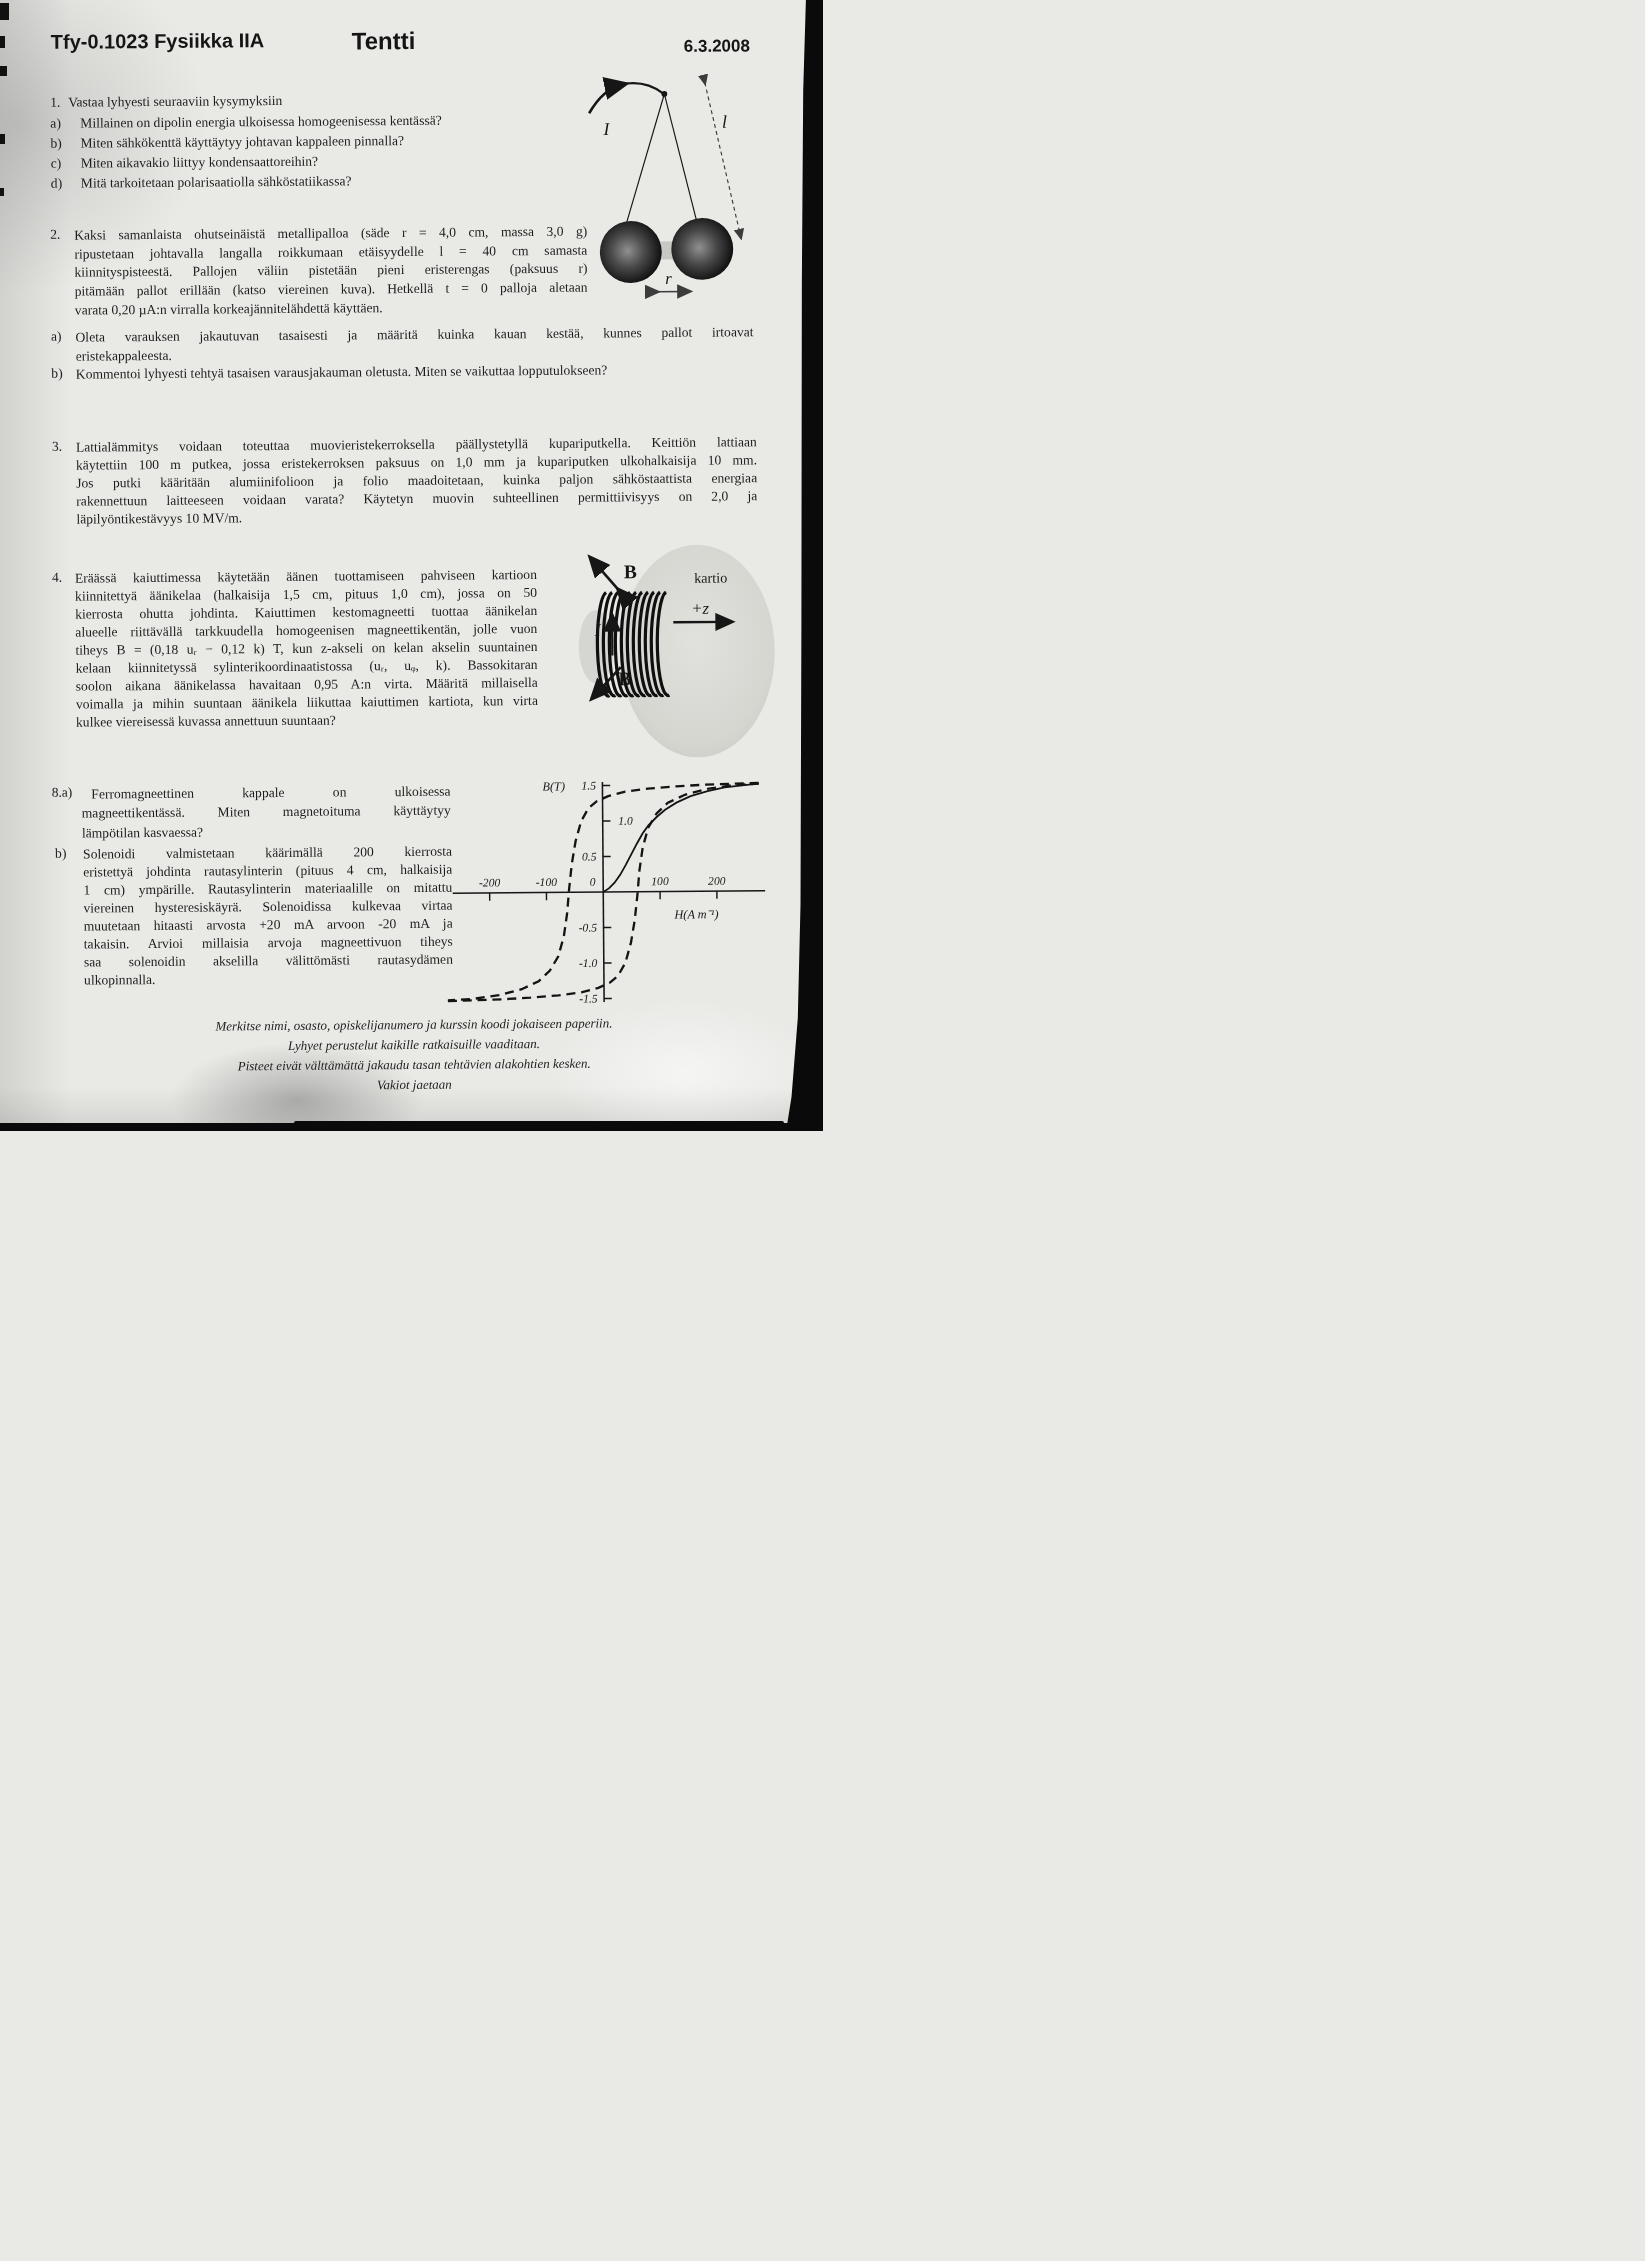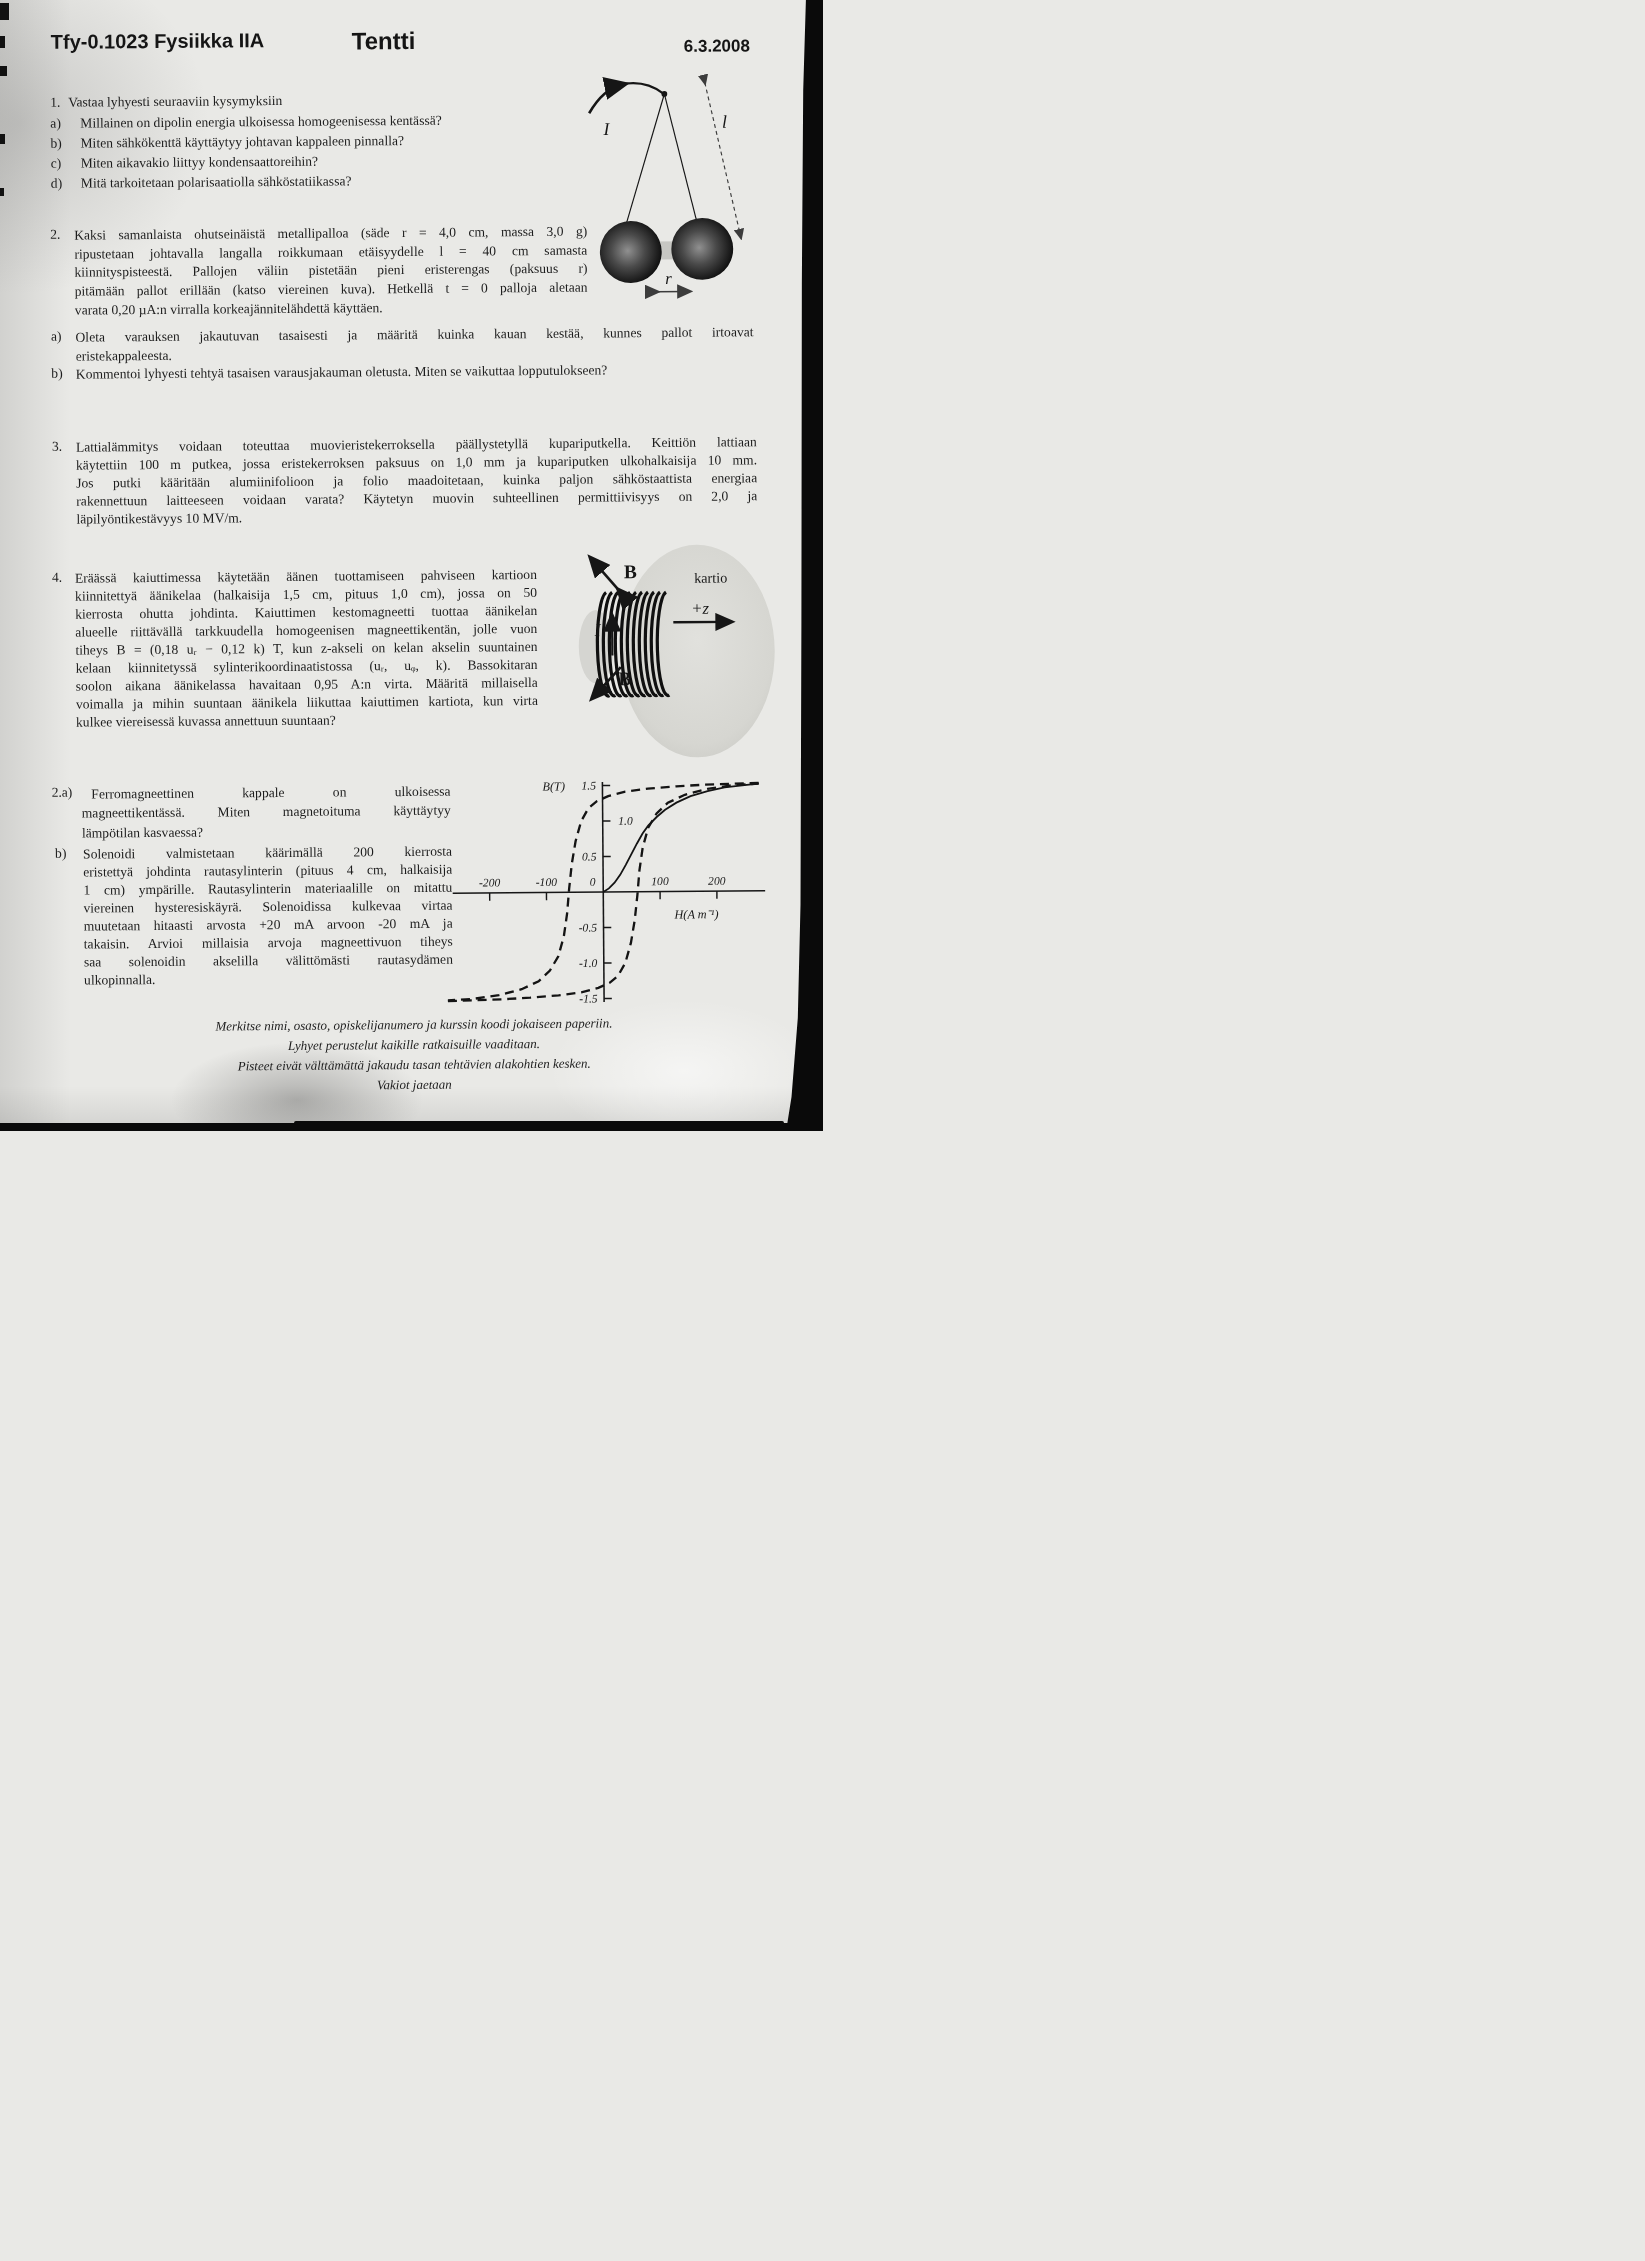--- a/index.html
+++ b/index.html
@@ -160,21 +160,21 @@
         <div class="tline j">alueelle riittävällä tarkkuudella homogeenisen magneettikentän, jolle vuon</div>
         <div class="tline j">tiheys B = (0,18 uᵣ − 0,12 k) T, kun z-akseli on kelan akselin suuntainen</div>
         <div class="tline j">kelaan kiinnitetyssä sylinterikoordinaatistossa (uᵣ, uᵩ, k). Bassokitaran</div>
         <div class="tline j">soolon aikana äänikelassa havaitaan 0,95 A:n virta. Määritä millaisella</div>
         <div class="tline j">voimalla ja mihin suuntaan äänikela liikuttaa kaiuttimen kartiota, kun virta</div>
         <div class="tline">kulkee viereisessä kuvassa annettuun suuntaan?</div>
       </div>
   </div>
 
   <div id="q5a" class="block">
-    <span class="marker">2.a)</span>
+    <span class="marker">8.a)</span>
     <div class="tcol icol">
         <div class="tline j">Ferromagneettinen kappale on ulkoisessa</div>
         <div class="tline j">magneettikentässä. Miten magnetoituma käyttäytyy</div>
         <div class="tline">lämpötilan kasvaessa?</div>
       </div>
   </div>
   <div id="q5b" class="block">
     <span class="marker">b)</span>
     <div class="tcol icol">
         <div class="tline j">Solenoidi valmistetaan käärimällä 200 kierrosta</div>

